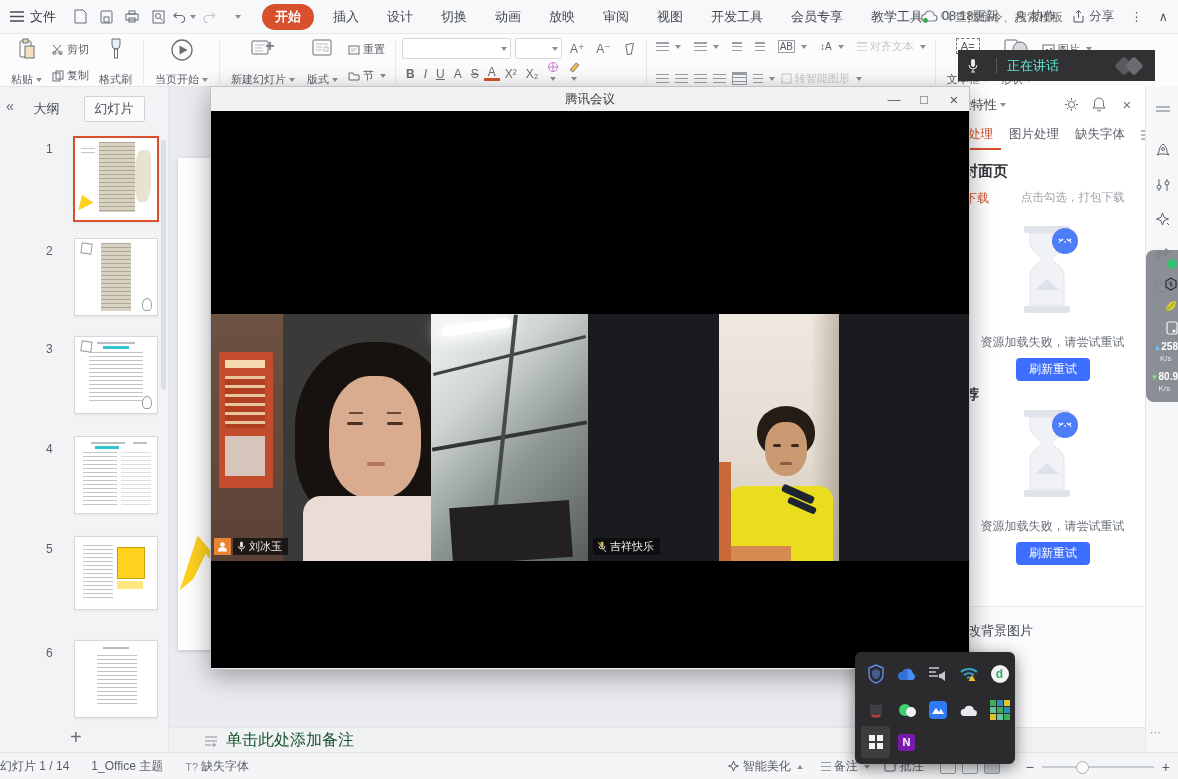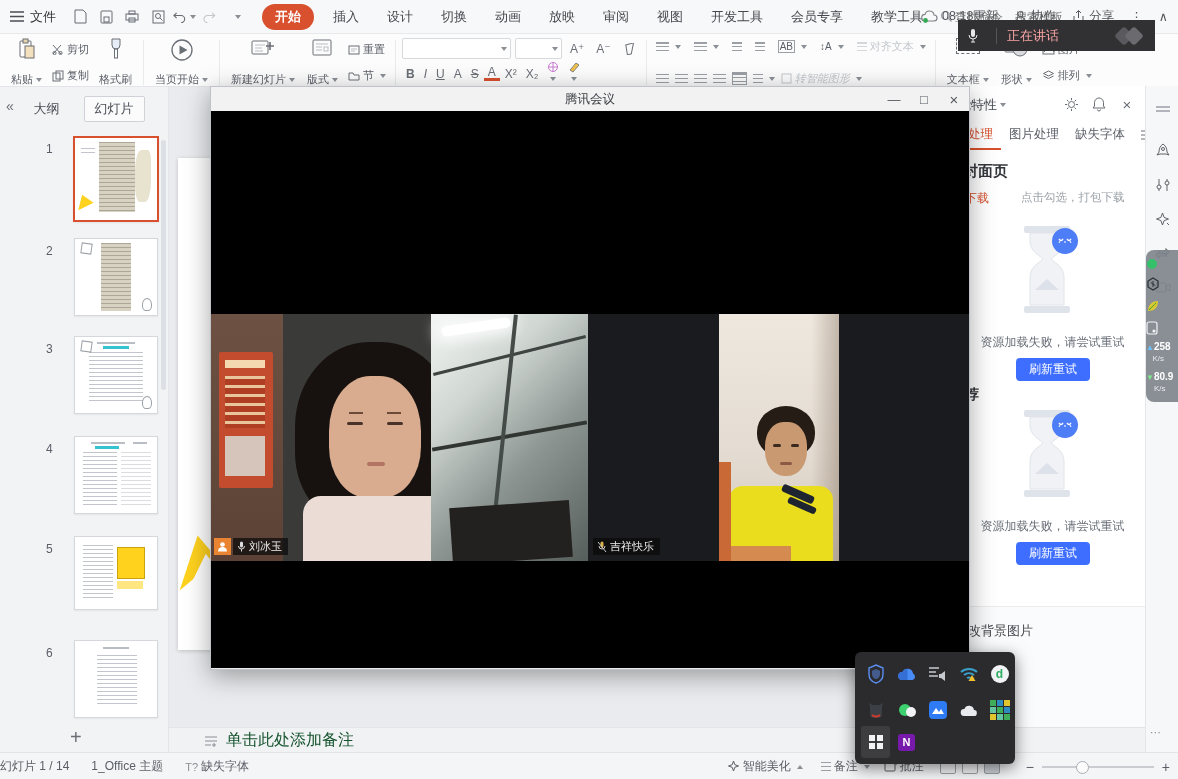--- a/index.html
+++ b/index.html
@@ -31,21 +31,21 @@
   .smbtn{display:flex;align-items:center;font-size:11px;color:#5a5e66;gap:3px;padding:1px 3px;white-space:nowrap;}
   .sep{width:1px;background:#e8eaec;margin:4px 4px;}
   .combo{height:19px;border:1px solid #d7dadd;border-radius:2px;background:#fff;display:flex;align-items:center;justify-content:flex-end;padding-right:3px;}
   .fbtn{font-size:12px;color:#6a6e75;padding:0 4px;}
   .bars{display:inline-block;width:13px;height:9px;background:repeating-linear-gradient(#9aa0a6 0 1.5px,transparent 1.5px 3.8px);}
   .bars.sm{width:10px;}
   .disab{color:#c3c7cc !important;}
   .disab .bars{opacity:.4;}
 
   
-  #banner{left:958px;top:20px;width:197px;height:31px;background:#313134;z-index:30;color:#fca5a5;display:flex;align-items:center;}
+  #banner{left:958px;top:50px;width:197px;height:31px;background:#313134;z-index:30;color:#5eead4;display:flex;align-items:center;}
   #banner .vline{width:1px;height:16px;background:#55555a;margin:0 10px 0 8px;}
   .tm-logo{position:relative;width:30px;height:18px;opacity:.55;}
   .tm-logo i{position:absolute;width:14px;height:14px;background:#7c7c82;border-radius:3px;transform:rotate(45deg);top:2px;}
 
   
   #slidepanel{left:0;top:86px;width:168px;height:666px;background:#f2f3f5;border-right:1px solid #e3e5e8;z-index:4;}
   .ptab{font-size:13px;color:#4a4e54;padding:3px 10px;}
   .ptab.active{background:#fbfbfc;border:1px solid #cfd3d7;border-radius:2px;}
   .thumb{position:absolute;left:74px;width:82px;background:#fff;border:1px solid #d4d7db;box-shadow:0 1px 2px rgba(0,0,0,.06);}
   .thumb.sel{border:2px solid #d8502e;left:73px;}
@@ -85,21 +85,21 @@
   .retry-btn{position:absolute;left:57px;width:74px;height:23px;background:#3d6eff;color:#fff;font-size:12px;border:none;border-radius:4px;display:flex;align-items:center;justify-content:center;}
   .badge{position:absolute;width:26px;height:26px;border-radius:50%;background:#4d7df7;display:flex;align-items:center;justify-content:center;}
   .sect{font-size:15px;font-weight:bold;color:#33363b;}
 
   
   #rtool{left:1145px;top:86px;width:33px;height:693px;background:#f6f7f8;border-left:1px solid #e4e6e9;z-index:7;}
   .rt-ic{width:33px;height:26px;color:#5f6368;}
   #rscroll{left:1146px;top:96px;width:6px;height:560px;background:#e4e6ea;border-radius:3px;z-index:7;}
 
   
-  #netw{left:1146px;top:250px;width:32px;height:144px;background:rgba(128,133,141,.92);border-radius:8px 0 0 8px;z-index:12;display:flex;flex-direction:column;align-items:flex-start;justify-content:space-around;padding:4px 0;}
+  #netw{left:1146px;top:250px;width:32px;height:144px;background:rgba(128,133,141,.92);border-radius:8px 0 0 8px;z-index:12;display:flex;flex-direction:column;align-items:flex-end;justify-content:space-around;padding:4px 0;}
   #netw .nv{font-size:10px;color:#fff;font-weight:bold;line-height:10px;text-align:center;}
   #netw .nu{font-size:8px;color:#e8eaee;font-weight:normal;}
   .updot{color:#6fc0ff;font-size:8px;} .dndot{color:#7ee787;font-size:8px;}
 
   
   #statusbar{left:0;top:752px;width:1178px;height:27px;background:#f4f5f7;border-top:1px solid #e2e4e7;z-index:8;font-size:12px;color:#5a5e66;}
   .st-item{white-space:nowrap;display:flex;align-items:center;gap:3px;}
   #zoomslider{width:112px;height:2px;background:#c9cdd2;position:relative;}
   #zoomknob{position:absolute;left:34px;top:-5px;width:11px;height:11px;border-radius:50%;background:#fbfbfc;border:1px solid #a9adb3;}
   .viewbox{width:14px;height:12px;border:1px solid #9aa0a6;border-radius:2px;}
@@ -367,21 +367,21 @@
           <span class="smbtn">
               <span style="font-size:10px;">↕A</span>
               <span class="caret-d"></span>
             </span>
           <span class="smbtn disab">
               <span class="bars sm"></span>
               <span>对齐文本</span>
               <span class="caret-d"></span>
             </span>
         </div>
-        <div class="flex" style="gap:0;font-style:italic;">
+        <div class="flex" style="gap:0;">
           <span class="smbtn">
               <span class="bars"></span>
             </span>
           <span class="smbtn">
               <span class="bars"></span>
             </span>
           <span class="smbtn">
               <span class="bars"></span>
             </span>
           <span class="smbtn">

